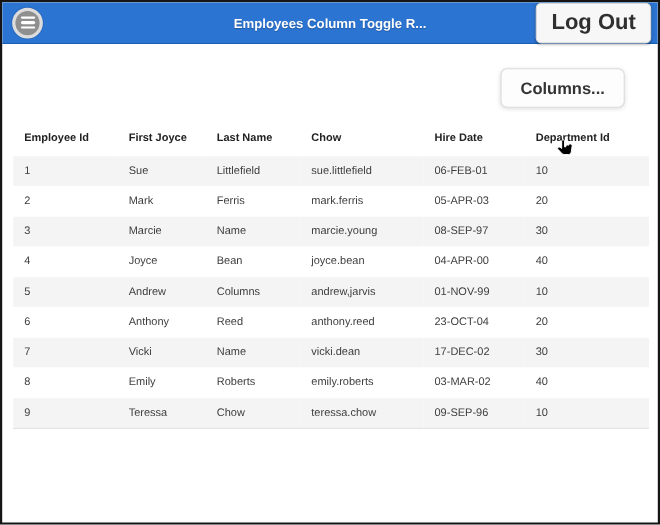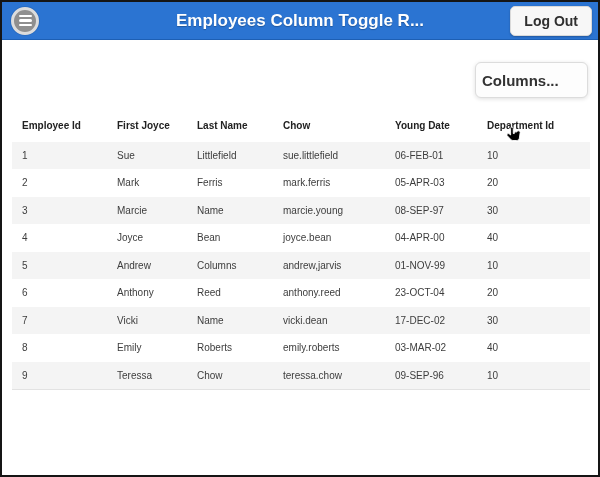--- a/index.html
+++ b/index.html
@@ -44,51 +44,51 @@
     height: 2.6px;
     border-radius: 2px;
     background: #ffffff;
   }
   .app-title {
     position: absolute;
     left: 50%;
     top: 50%;
     transform: translate(-50%, -50%);
     color: #ffffff;
-    font-size: 17px;
+    font-size: 12px;
     font-weight: bold;
     white-space: nowrap;
     text-shadow: 0 1px 1px rgba(0,0,0,0.25);
   }
   .logout-button {
     position: absolute;
     right: 6px;
     top: 50%;
     transform: translateY(-50%);
     padding: 6px 13px;
     background: #f7f7f7;
     border: 1px solid #d9d9d9;
     border-radius: 5px;
-    font-size: 14px;
+    font-size: 20px;
     font-weight: bold;
     color: #2f2f2f;
     box-shadow: 0 1px 2px rgba(0,0,0,0.25);
     cursor: pointer;
   }
 
   
   .content { position: relative; padding-top: 22px; }
 
   .columns-button {
     display: block;
-    margin: 0 10px 0 auto;
+    margin: 0 30px 0 auto;
     width: 113px;
     height: 36px;
     line-height: 34px;
-    text-align: left;
+    text-align: center;
     background: #fdfdfd;
     border: 1px solid #dcdcdc;
     border-radius: 6px;
     font-size: 15px;
     font-weight: bold;
     color: #333333;
     box-shadow: 0 1px 4px rgba(0,0,0,0.13);
     cursor: pointer;
   }
 
@@ -159,21 +159,21 @@
         <col style="width:112px">
           <col style="width:92px">
           <col>
       </colgroup>
       <thead>
         <tr>
           <th>Employee Id</th>
           <th>First Joyce</th>
           <th>Last Name</th>
           <th>Chow</th>
-          <th>Young Date</th>
+          <th>Hire Date</th>
           <th>Department Id</th>
         </tr>
       </thead>
       <tbody>
           <tr>
             <td>1</td>
             <td>Sue</td>
             <td>Littlefield</td>
             <td>sue.littlefield</td>
             <td>06-FEB-01</td>

